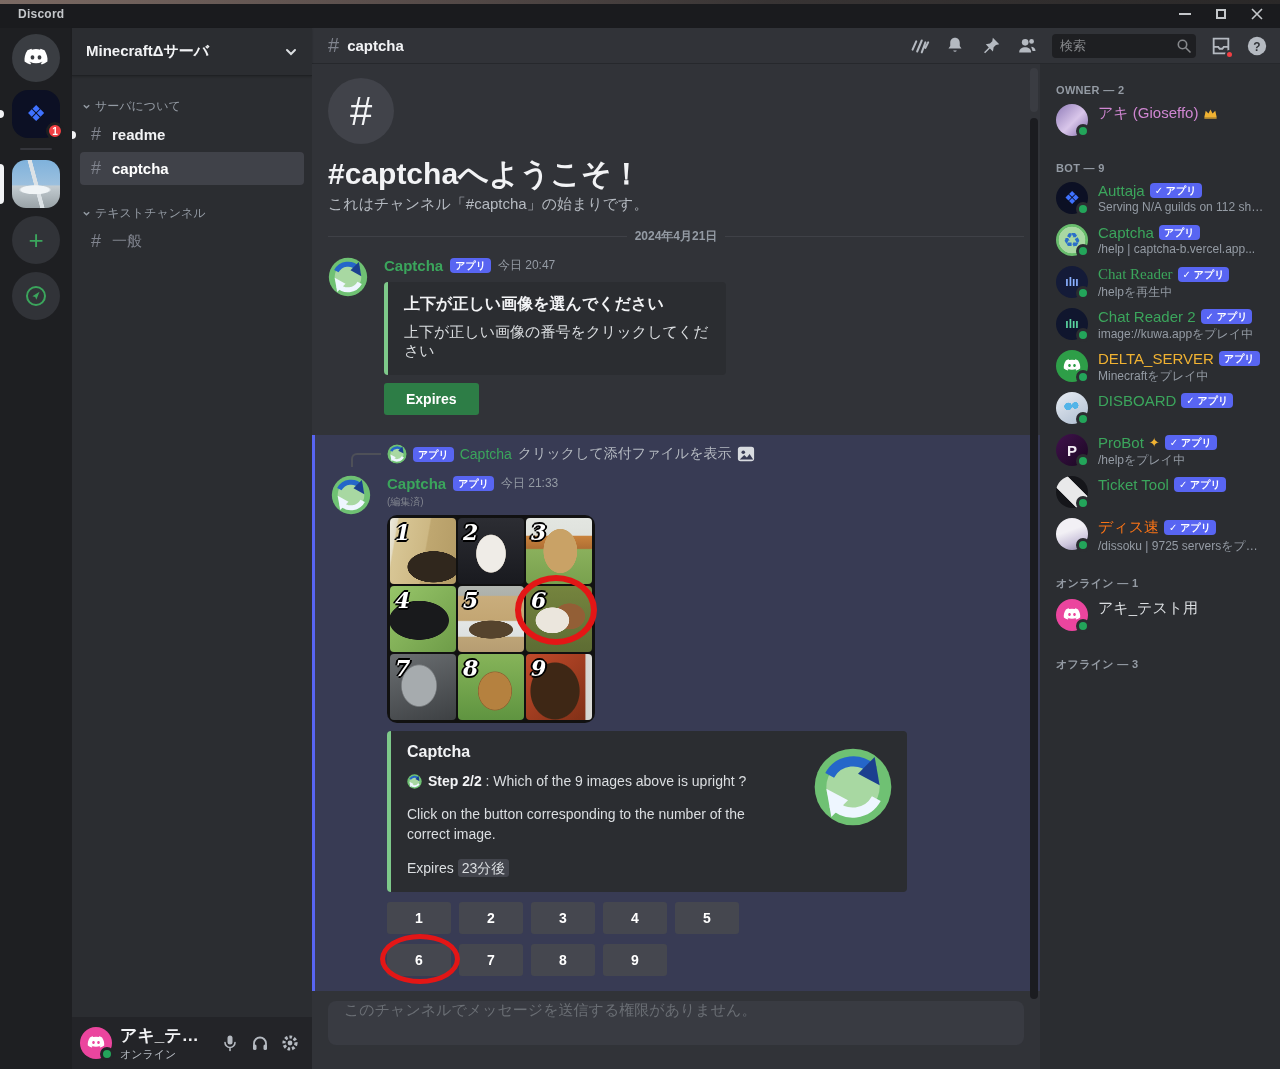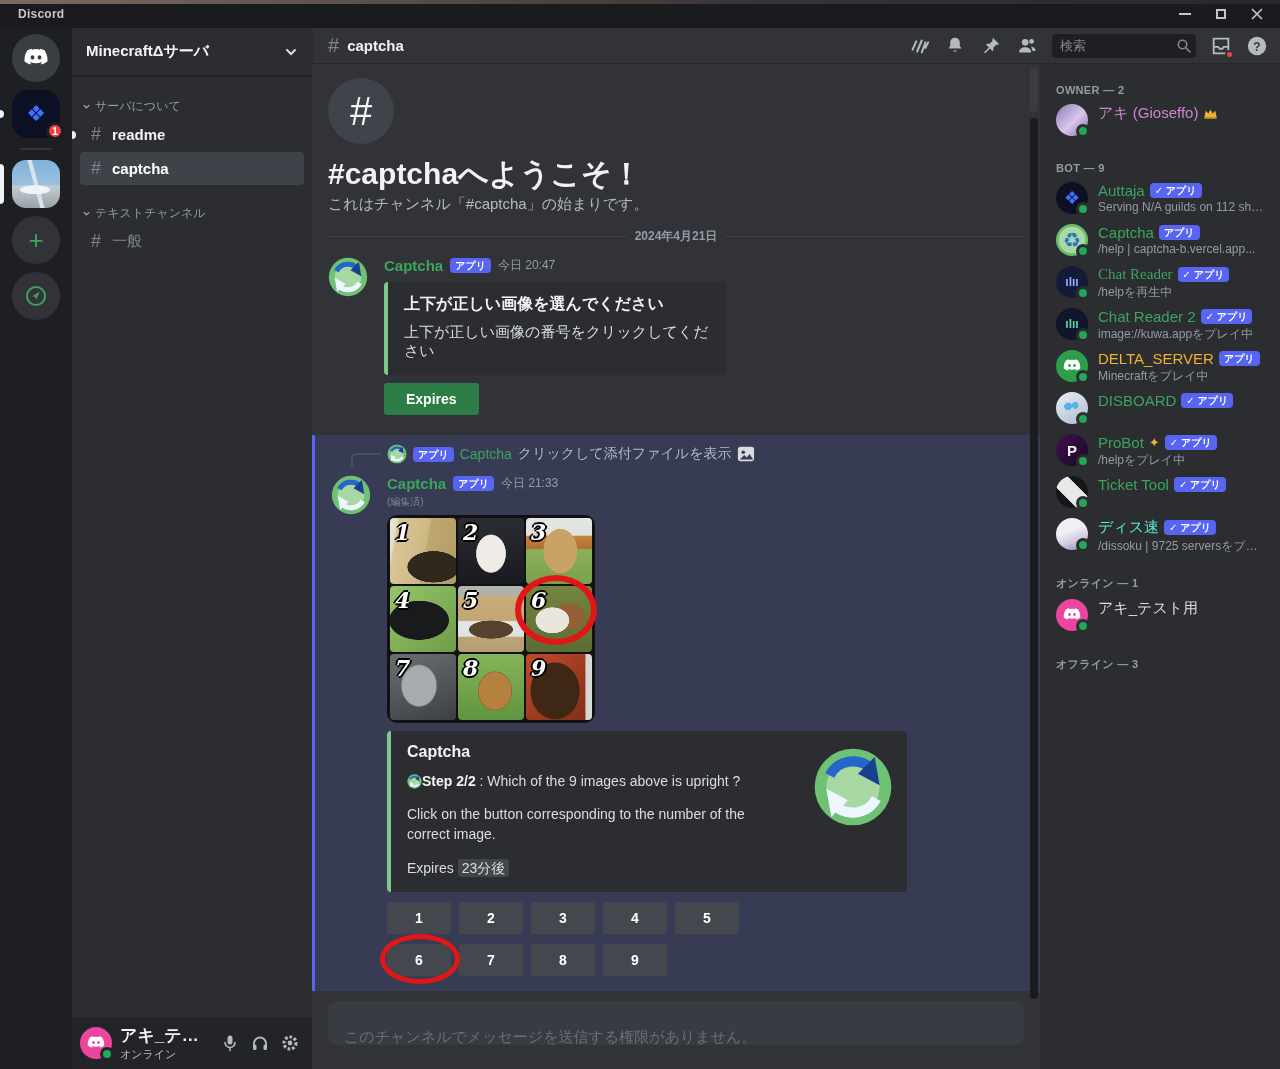--- a/index.html
+++ b/index.html
@@ -110,31 +110,31 @@
   .grid-clip{width:208px;height:208px;border-radius:10px;overflow:hidden;background:#111;padding:3px;display:grid;
     grid-template-columns:repeat(3,1fr);grid-template-rows:repeat(3,1fr);gap:2px;cursor:pointer}
   .cell{position:relative;border-radius:4px}
   .cell-num{position:absolute;top:1px;left:5px;font-family:"DejaVu Serif","Liberation Serif",serif;font-style:italic;font-weight:bold;
     font-size:22px;color:#fff;text-shadow:-2px 0 0 #000,2px 0 0 #000,0 -2px 0 #000,0 2px 0 #000,1px 1px 0 #000,-1px -1px 0 #000}
   .red-ellipse{position:absolute;border:6px solid #e31616;border-radius:50%;pointer-events:none}
   .re-grid{left:128px;top:60px;width:82px;height:70px}
   .re-btn{left:-7px;top:-10px;width:80px;height:50px;border-width:5px}
   
   .embed2{width:521px;position:relative;padding-right:116px;min-height:158px}
-  .e-step{display:flex;align-items:center;gap:0;margin-top:12px;color:#dbdee1;font-size:14px}
+  .e-step{display:flex;align-items:center;gap:6px;margin-top:12px;color:#dbdee1;font-size:14px}
   .e-step b{color:#f2f3f5}
   .e-body{color:#dbdee1;font-size:14px;margin-top:16px;line-height:1.4}
   .e-exp{margin-top:16px;color:#dbdee1;font-size:14px}
   .chip{background:#43454d;border-radius:3px;padding:1px 4px;margin-left:4px}
   .e-thumb{position:absolute;right:14px;top:16px;width:80px;height:80px}
   
   .btn-row{display:flex;gap:8px;margin-top:10px;position:relative}
   .num-btn{width:64px;height:32px;background:#45474f;display:flex;align-items:center;justify-content:center}
   
-  .chat-input{margin:10px 16px 24px;height:44px;background:#393b42;border-radius:8px;display:flex;align-items:flex-end;padding:0 16px;flex-shrink:0}
+  .chat-input{margin:10px 16px 24px;height:44px;background:#393b42;border-radius:8px;display:flex;align-items:flex-start;padding:0 16px;flex-shrink:0}
   .chat-input input{flex:1;background:transparent;border:none;outline:none;color:#dbdee1;font-size:15px}
   .chat-input input::placeholder{color:#6a6e74}
   
   .scrollbar{position:absolute;right:2px;top:4px;bottom:70px;width:8px}
   .sb-top{position:absolute;top:0;height:44px;width:8px;background:#3a3c42;border-radius:4px}
   .sb-thumb{position:absolute;top:50px;bottom:0;width:8px;background:#1b1c20;border-radius:4px}
   
   .members{width:240px;background:#2b2d31;padding:0 8px;overflow:hidden}
   .m-heading{padding:20px 8px 4px;color:#949ba4;font-size:11px;font-weight:bold;letter-spacing:.03em;white-space:nowrap}
   .member{display:flex;align-items:flex-start;gap:10px;padding:4px 8px;border-radius:4px;cursor:pointer;height:42px}
@@ -616,21 +616,21 @@
 
           </div>
         </div>
 
         <div class="member">
           <div class="avatar av32" style="background: linear-gradient(160deg, rgb(242, 240, 245) 40%, rgb(205, 198, 221) 70%, rgb(141, 132, 166));">
             <span class="status-dot"></span>
           </div>
           <div class="m-info">
             <div class="m-name-line">
-              <span class="m-name" style="color: #5eead4;">ディス速</span>
+              <span class="m-name" style="color: #f97316;">ディス速</span>
               <span class="badge">✓ アプリ</span>
             </div>
             <div class="m-status">/dissoku | 9725 serversをプレ...</div>
           </div>
         </div>
 
         <div class="m-heading">オンライン — 1</div>
 
         <div class="member">
           <div class="avatar av32" style="background: rgb(235, 69, 158);">

